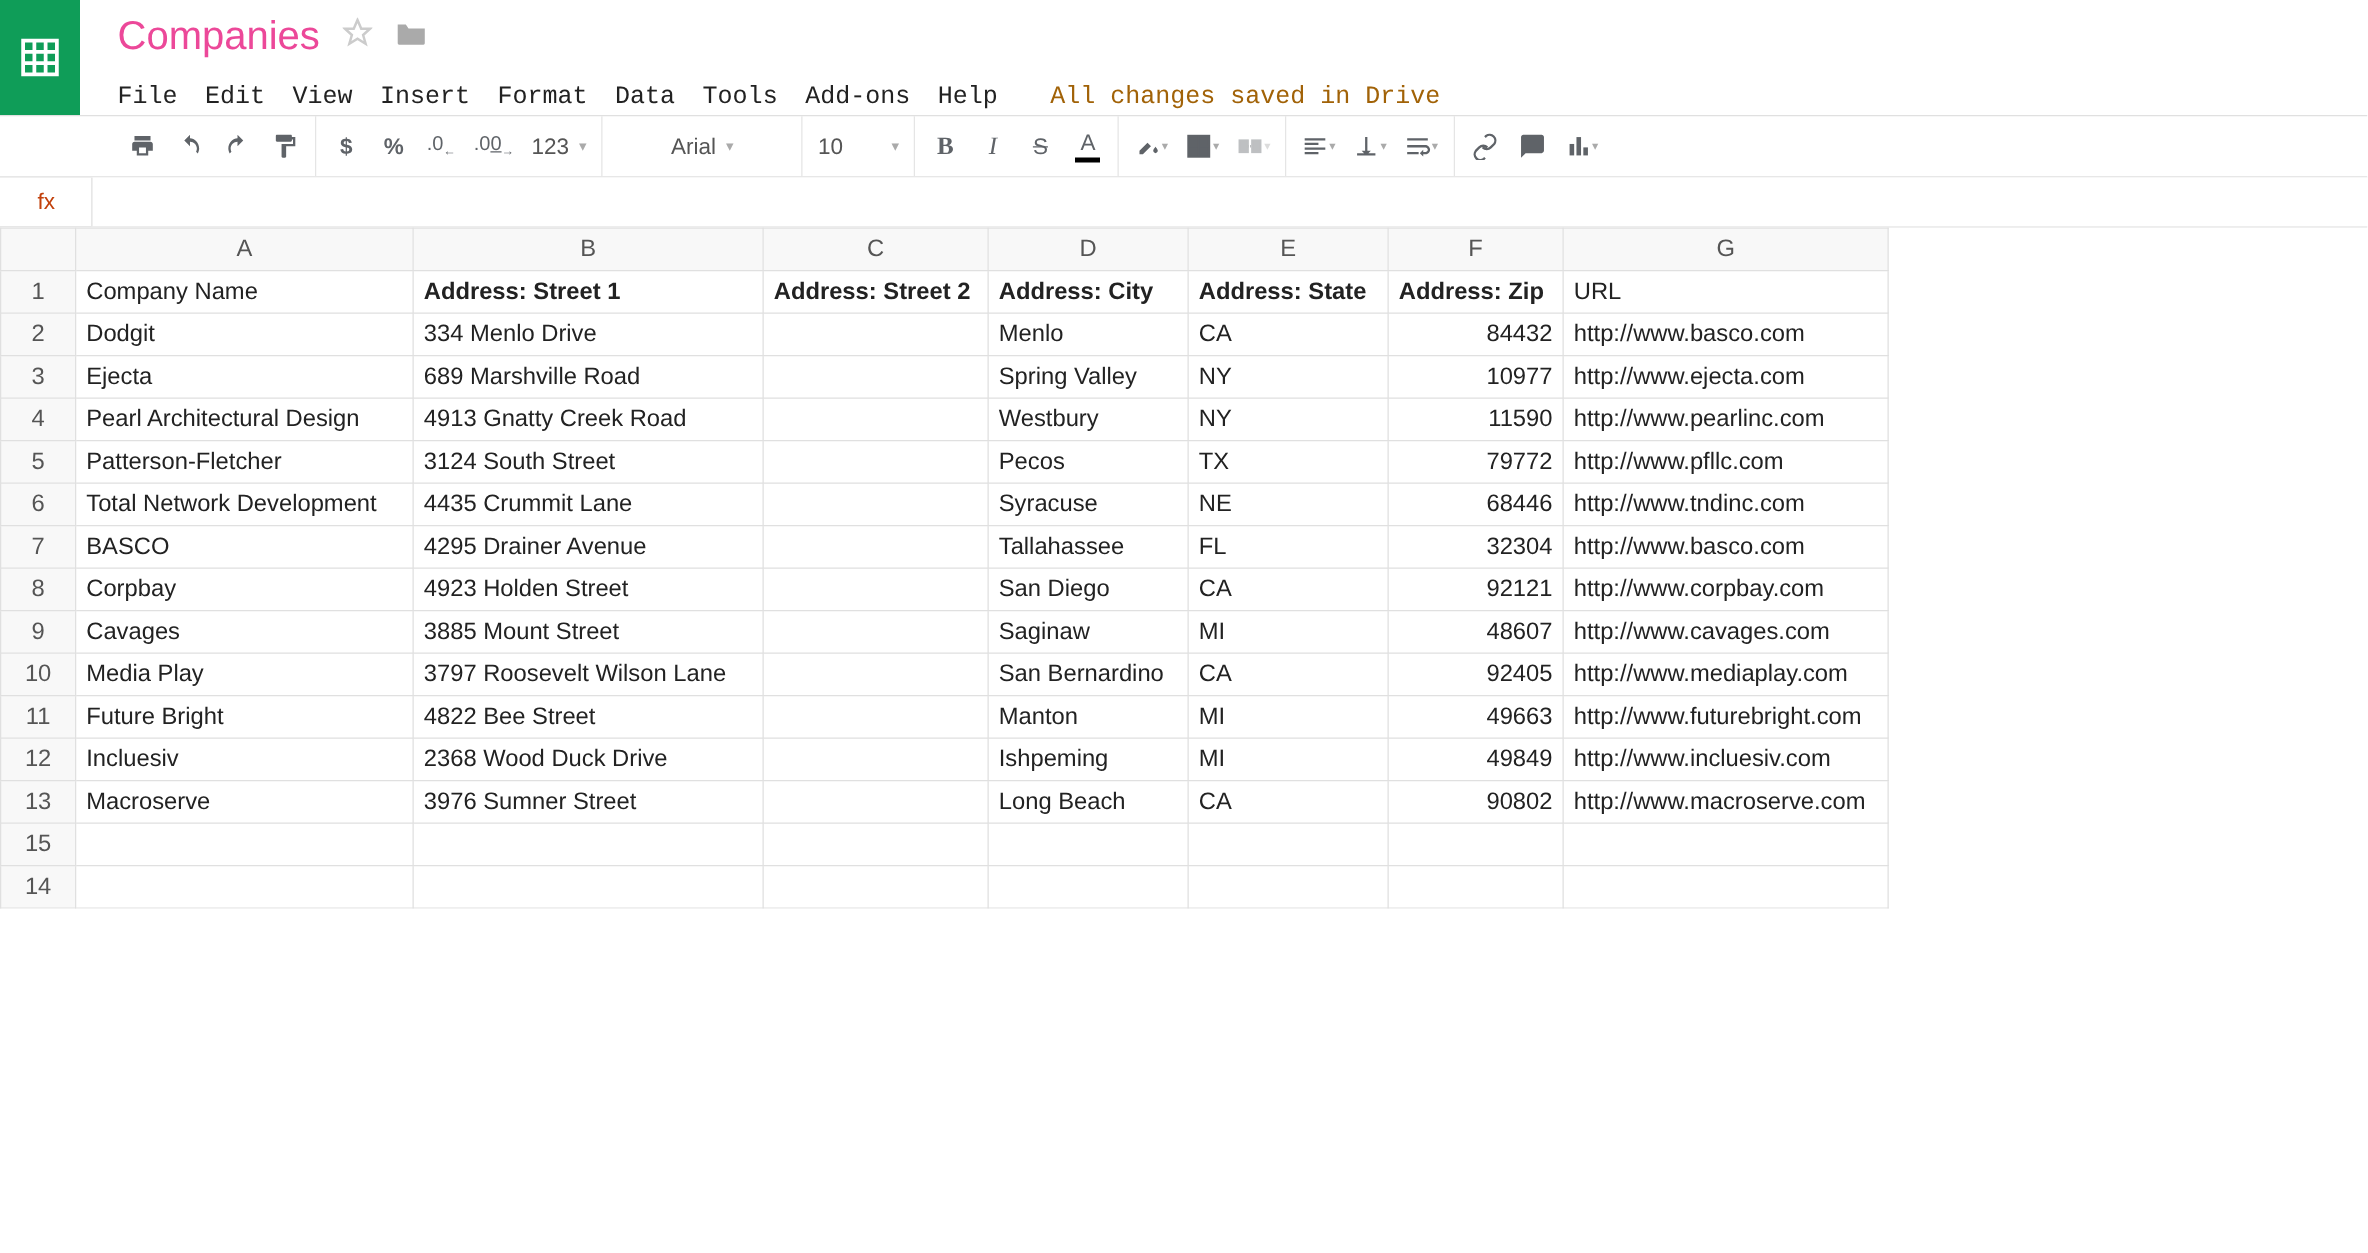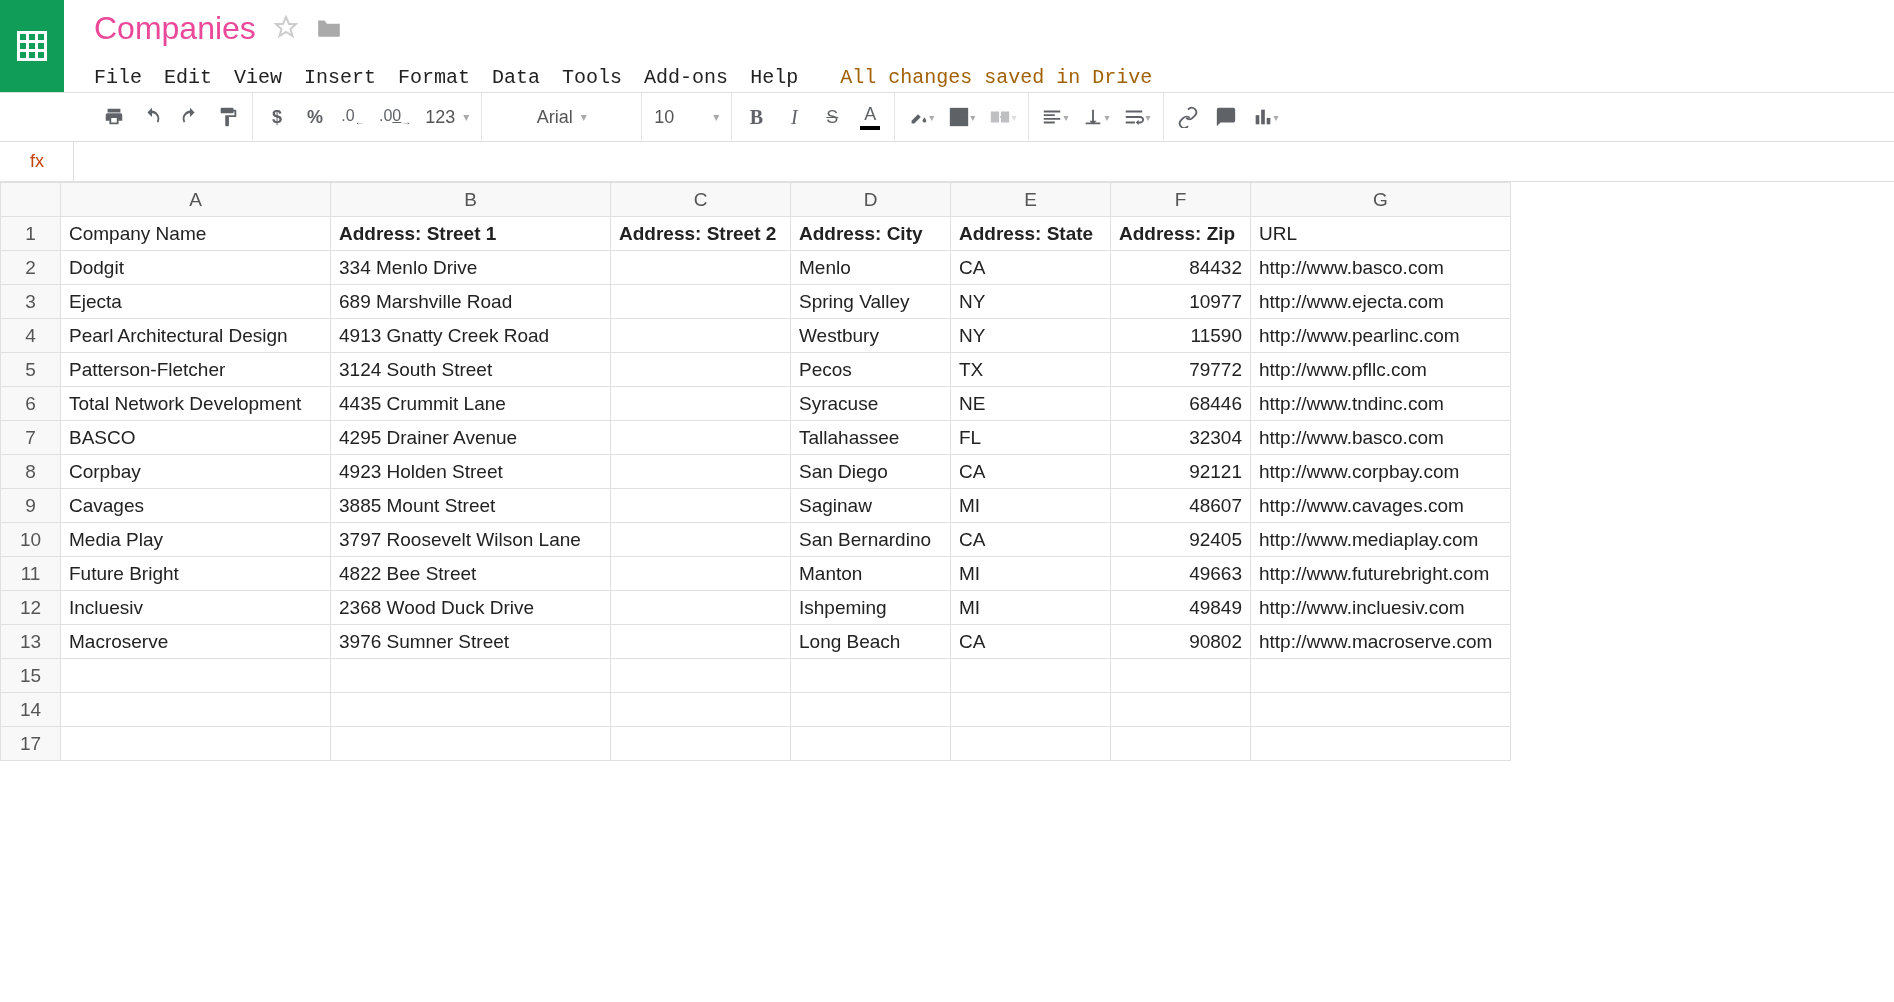--- a/index.html
+++ b/index.html
@@ -380,25 +380,15 @@
         <tr>
           <th class="rowhdr">14</th>
           <td class="colA"></td>
           <td class="colB"></td>
           <td class="colC"></td>
           <td class="colD"></td>
           <td class="colE"></td>
           <td class="colF"></td>
           <td class="colG"></td>
         </tr>
-        <tr>
-          <th class="rowhdr">17</th>
-          <td class="colA"></td>
-          <td class="colB"></td>
-          <td class="colC"></td>
-          <td class="colD"></td>
-          <td class="colE"></td>
-          <td class="colF"></td>
-          <td class="colG"></td>
-        </tr>
       </tbody>
   </table>
 </div>
 
 </body></html>

